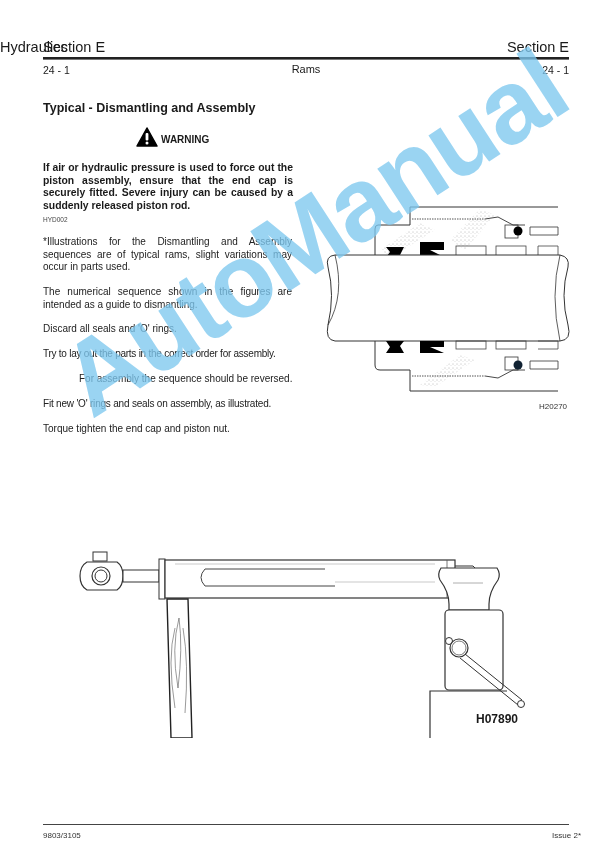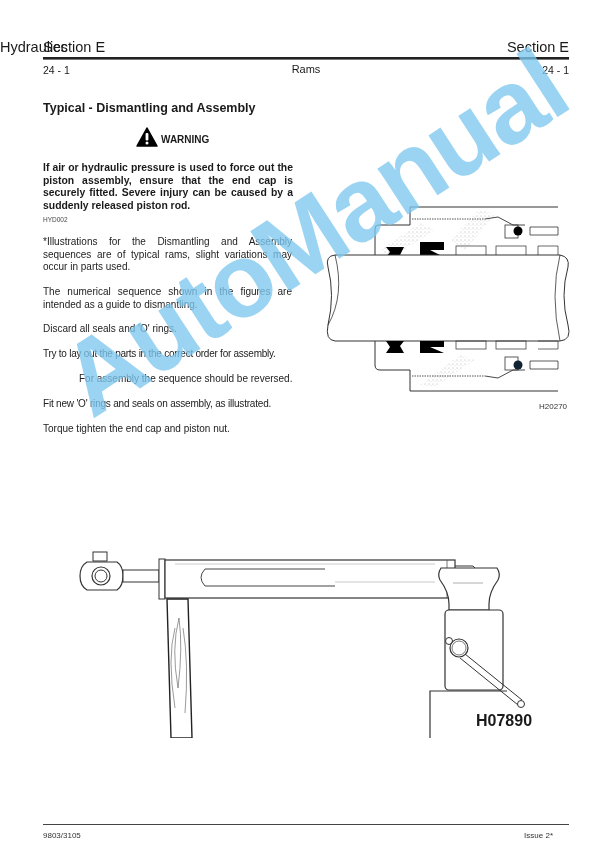--- a/index.html
+++ b/index.html
@@ -13,21 +13,21 @@
   .rule-bot { left:43px; top:824px; width:526px; height:1px; background:#444; }
   .foot { font-size:8px; top:831px; color:#333; }
   h1.title { position:absolute; left:43px; top:101px; margin:0; font-size:12.5px; font-weight:bold; }
   .warn { left:136px; top:127px; display:flex; align-items:center; gap:3px; }
   .warn-label { font-size:10px; font-weight:bold; }
   .warn-text { left:43px; top:162px; width:250px; font-size:10.4px; font-weight:bold; line-height:12.6px; text-align:justify; }
   .code { left:43px; top:216px; font-size:6.5px; color:#444; }
   .para { left:43px; width:249px; font-size:10px; line-height:12.6px; color:#222; }
   .justify { text-align:justify; }
   .fig-label { font-size:8px; color:#333; }
-  .fig-label-bold { font-size:16px; font-weight:bold; }
+  .fig-label-bold { font-size:12px; font-weight:bold; }
   .watermark { left:40px; top:340px; font-size:104px; font-weight:bold; color:#7ec8ef;
                opacity:0.78; transform:rotate(-33deg); transform-origin:left top;
                white-space:nowrap; letter-spacing:-2px; pointer-events:none; }
 </style>
 </head>
 <body>
 
 <div class="abs hdr-big" style="left:43px;">Section E</div>
 <div class="abs hdr-big" style="left:0;width:612px;text-align:left;">Hydraulics</div>
 <div class="abs hdr-big" style="right:43px;">Section E</div>
@@ -138,13 +138,13 @@
 
     <path d="M355 190 L355 143 L432 143" stroke="#333" stroke-width="1.2" fill="none"></path>
   </svg>
 </div>
 <div class="abs fig-label-bold" style="left:476px;top:712px;">H07890</div>
 
 <div class="abs watermark">AutoManual</div>
 
 <div class="abs rule-bot"></div>
 <div class="abs foot" style="left:43px;">9803/3105</div>
-<div class="abs foot" style="right:59px;">Issue 2*</div>
+<div class="abs foot" style="right:31px;">Issue 2*</div>
 
 </body></html>

